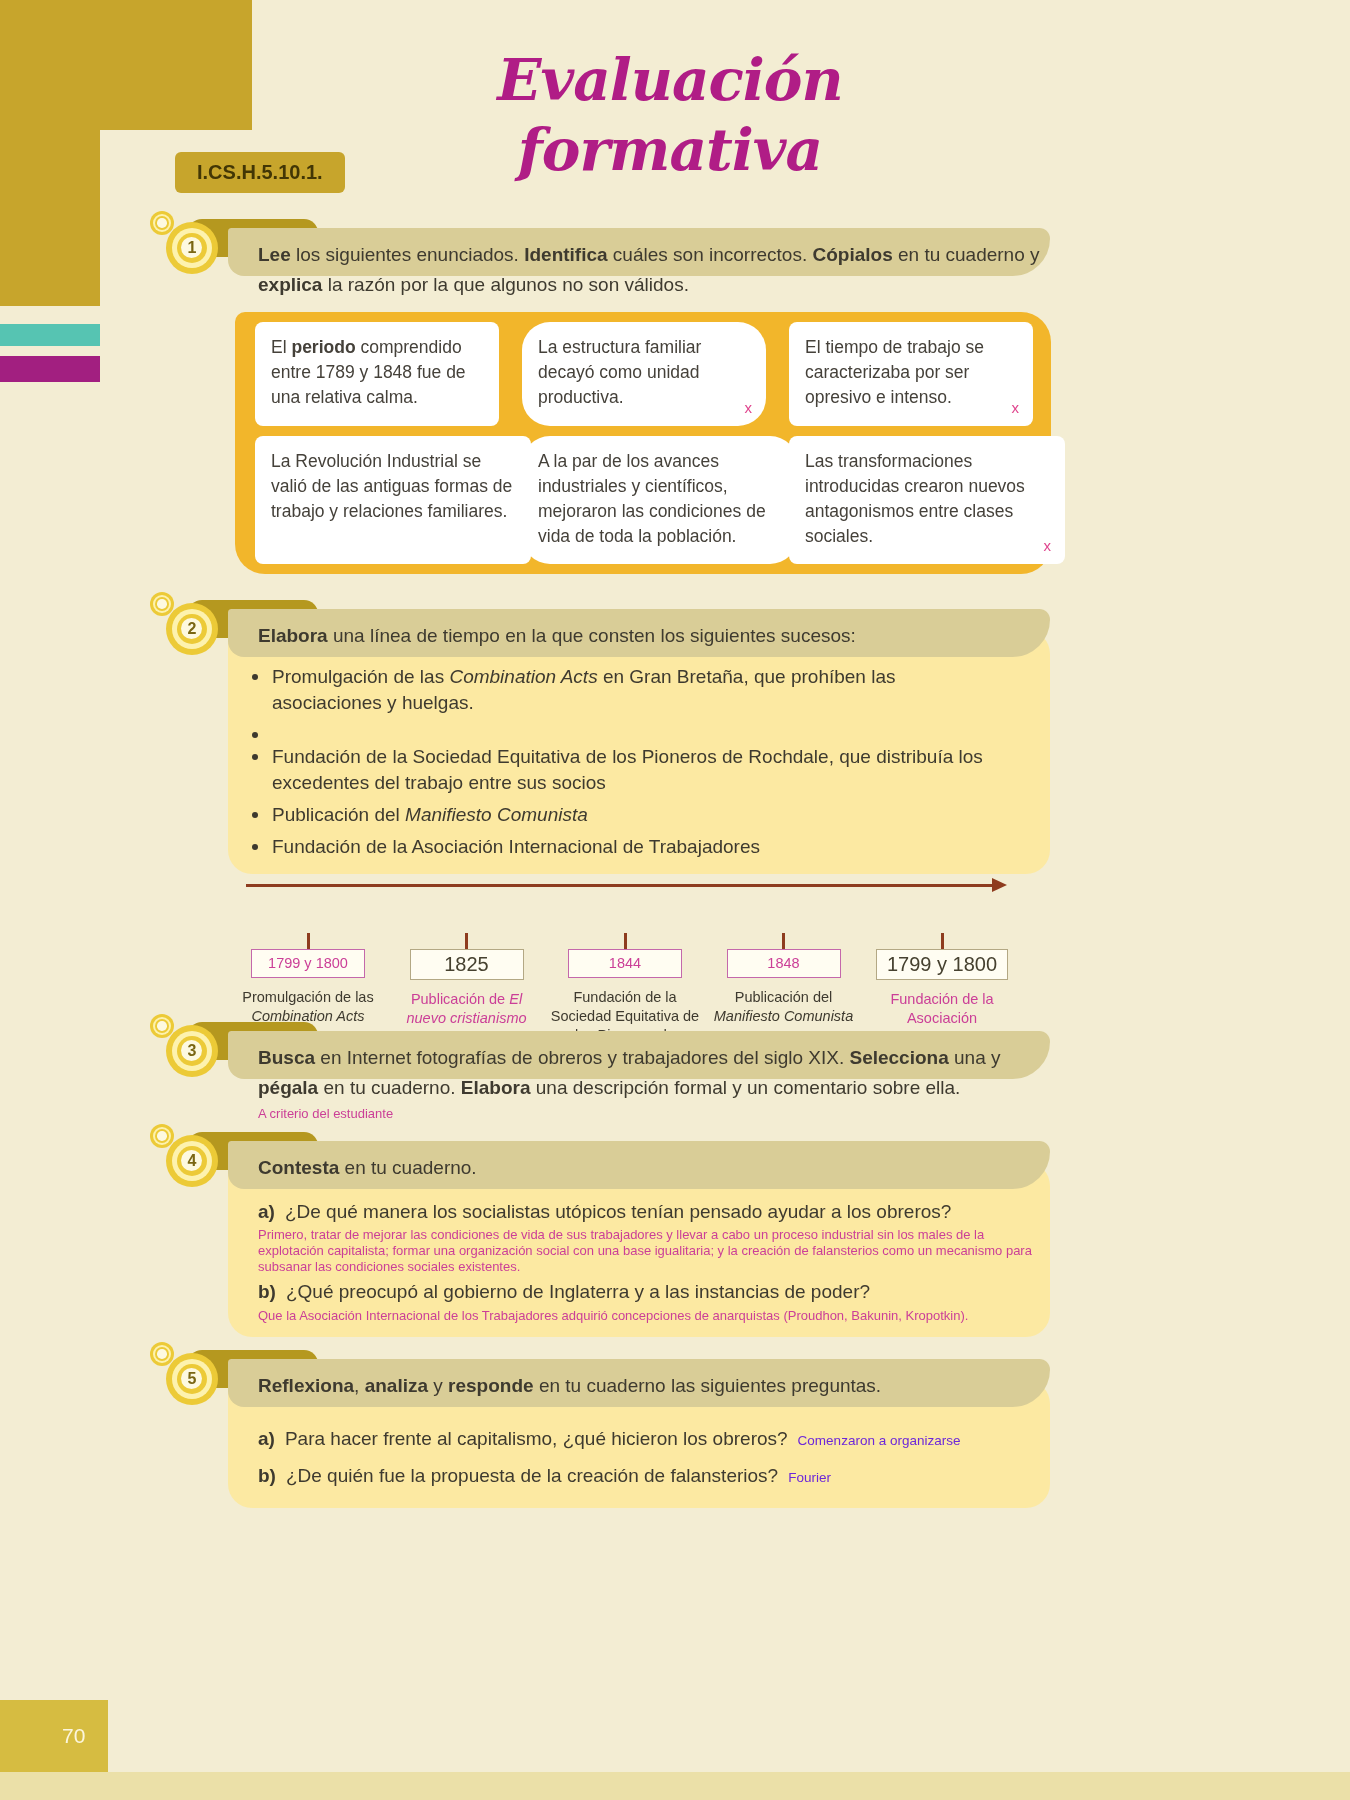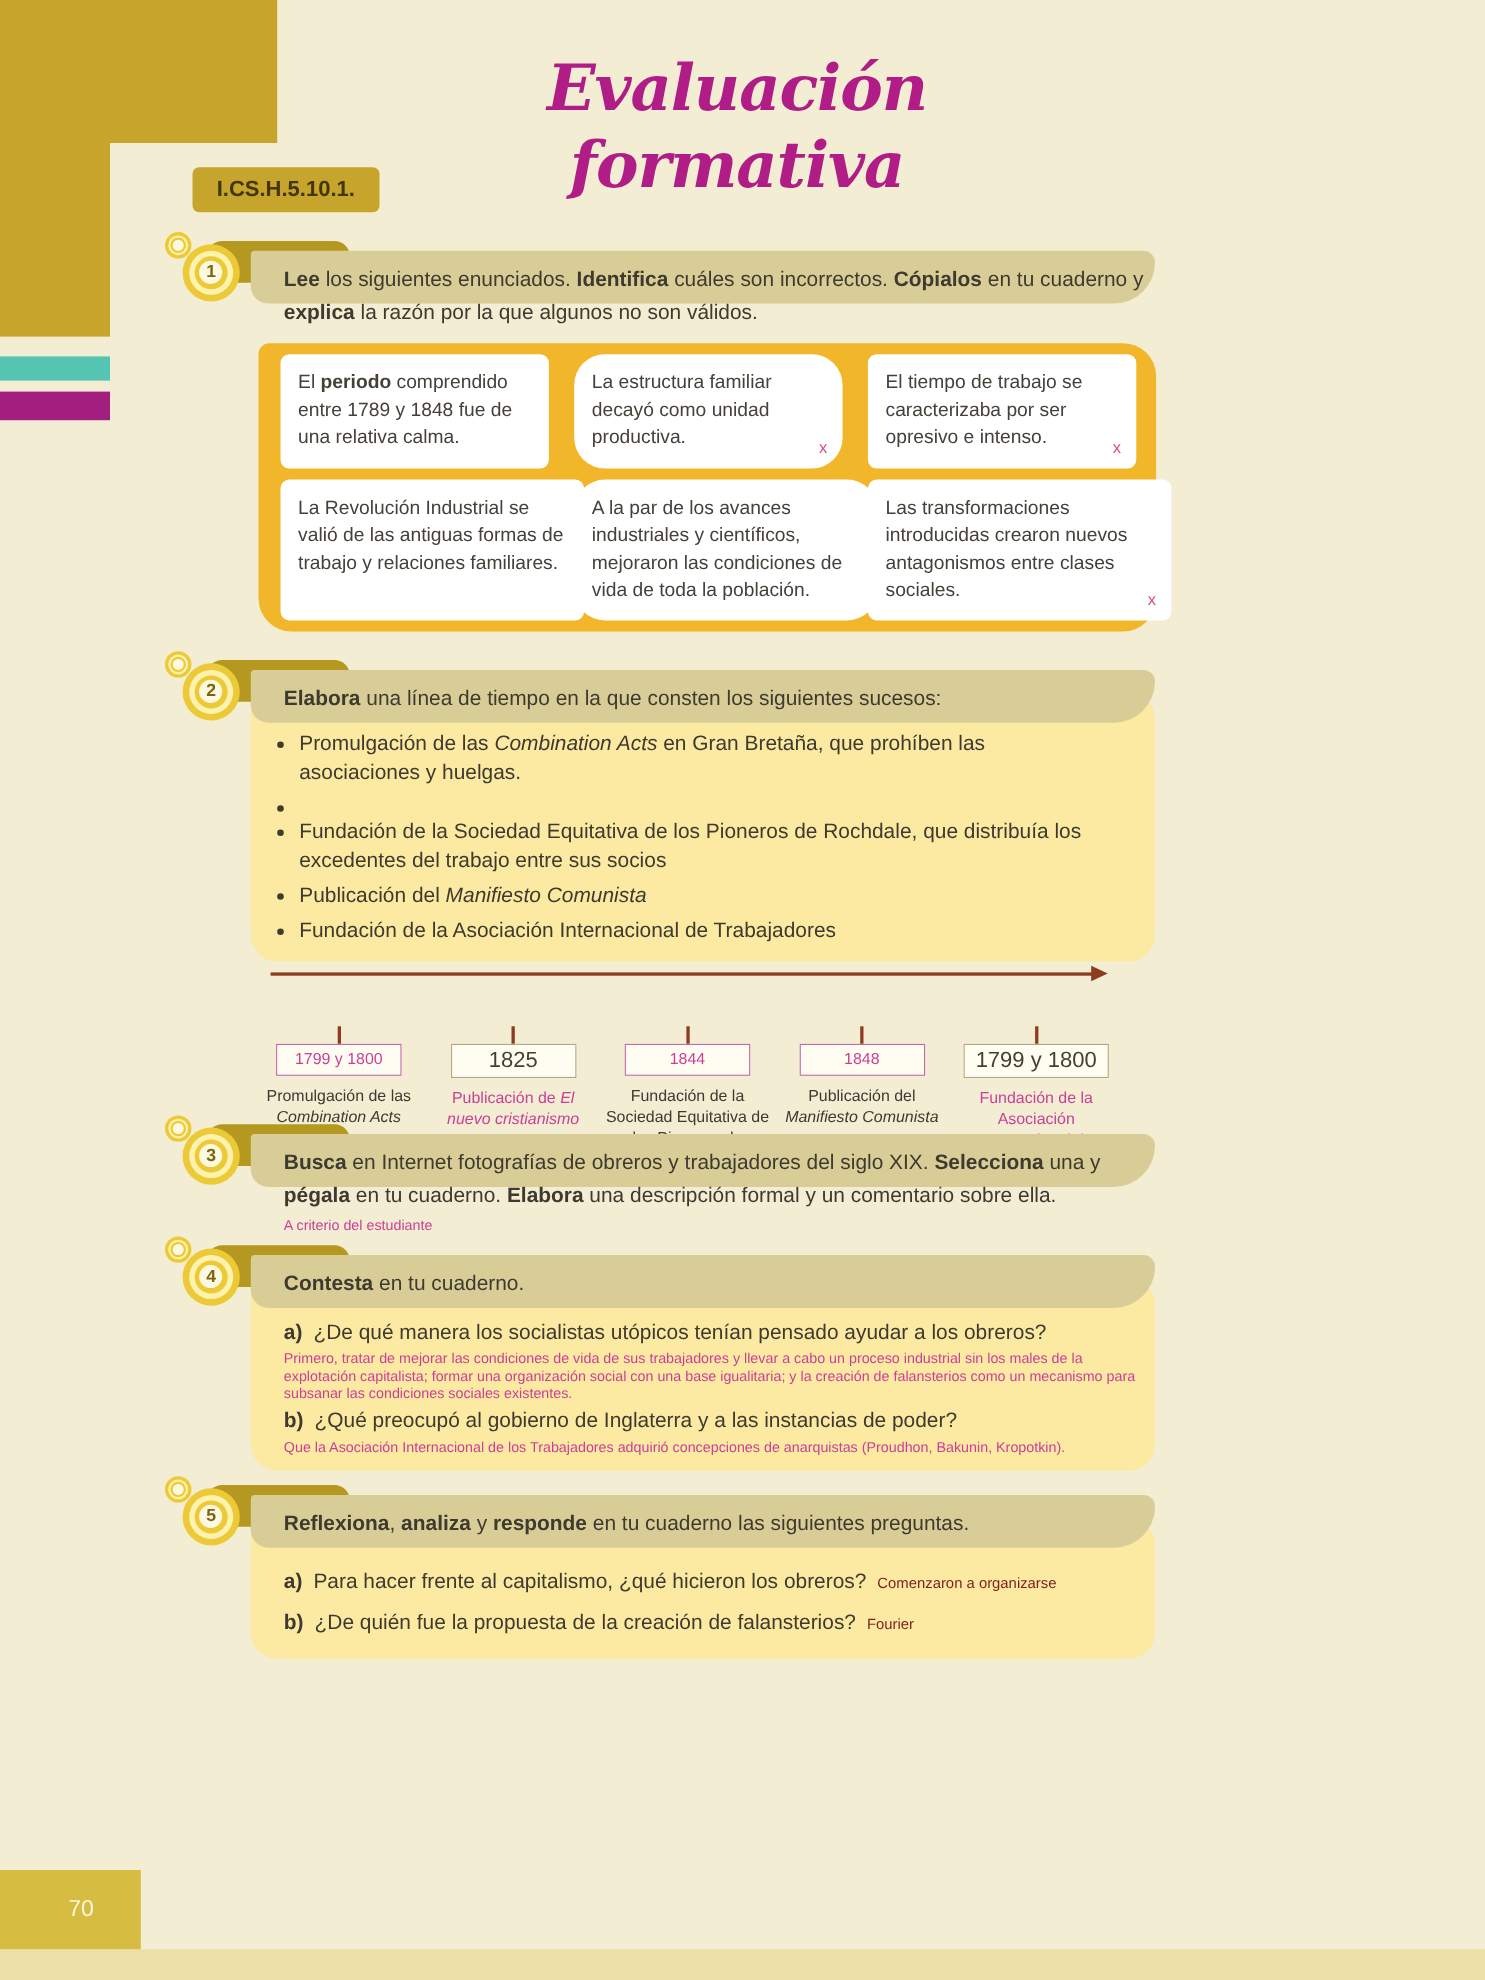--- a/index.html
+++ b/index.html
@@ -5,21 +5,21 @@
   html,body{margin:0;padding:0;background:#e8e2c8;}
   .page{position:relative;width:1350px;height:1800px;background:#f3edd3;
         font-family:"Liberation Sans",sans-serif;color:#3e3a2f;overflow:hidden;}
 
   
   .corner-olive{position:absolute;left:0;top:0;width:252px;height:130px;background:#c7a52c;}
   .left-bar{position:absolute;left:0;top:0;width:100px;height:306px;background:#c7a52c;}
   .stripe-teal{position:absolute;left:0;top:324px;width:100px;height:22px;background:#56c4b2;}
   .stripe-magenta{position:absolute;left:0;top:356px;width:100px;height:26px;background:#a21f80;}
   .bottom-strip{position:absolute;left:0;top:1772px;width:1350px;height:28px;background:#ebe0a8;}
-  .pageno{position:absolute;left:0;top:1700px;width:128px;height:72px;background:#d6bc41;
+  .pageno{position:absolute;left:0;top:1700px;width:108px;height:72px;background:#d6bc41;
           color:#fcf6dd;font-size:21px;display:flex;align-items:center;padding-left:62px;box-sizing:border-box;}
 
   
   .title{position:absolute;left:370px;top:45px;width:600px;text-align:center;
          font-family:"DejaVu Serif",serif;font-style:italic;font-weight:bold;
          font-size:58px;line-height:70px;color:#b01d86;letter-spacing:-1px;}
   .code-badge{position:absolute;left:175px;top:152px;background:#c7a52c;color:#423605;
          font-weight:bold;font-size:20px;padding:9px 22px;border-radius:6px;}
 
   
@@ -72,21 +72,21 @@
   .year-box.printed{border:1.5px solid #b3a884;color:#46412f;font-size:20px;line-height:25px;}
   .tl-caption{margin-top:10px;font-size:14.5px;line-height:19px;text-align:center;}
   .tl-caption.answer{color:#cb3f97;}
   .tl-caption.printed{color:#3e3a2f;}
 
   
   .note-pink{position:absolute;left:258px;top:1106px;font-size:13px;color:#cb3f97;z-index:3;}
   .q-line{position:absolute;left:258px;width:780px;font-size:19px;line-height:27px;z-index:3;}
   .q-lbl{font-weight:bold;margin-right:10px;}
   .answer-block{position:absolute;left:258px;width:788px;font-size:13px;line-height:16px;color:#cb3f97;z-index:3;}
-  .inline-answer{font-size:13.5px;color:#7f1d1d;margin-left:10px;}
+  .inline-answer{font-size:13.5px;color:#6d28d9;margin-left:10px;}
   .q4a{top:1198px;} .ans4a{top:1227px;} .q4b{top:1278px;} .ans4b{top:1308px;}
   .q5a{top:1425px;} .q5b{top:1462px;}
 </style>
 </head>
 <body>
 
 <div class="page">
 
   <div class="corner-olive"></div>
   <div class="left-bar"></div>

